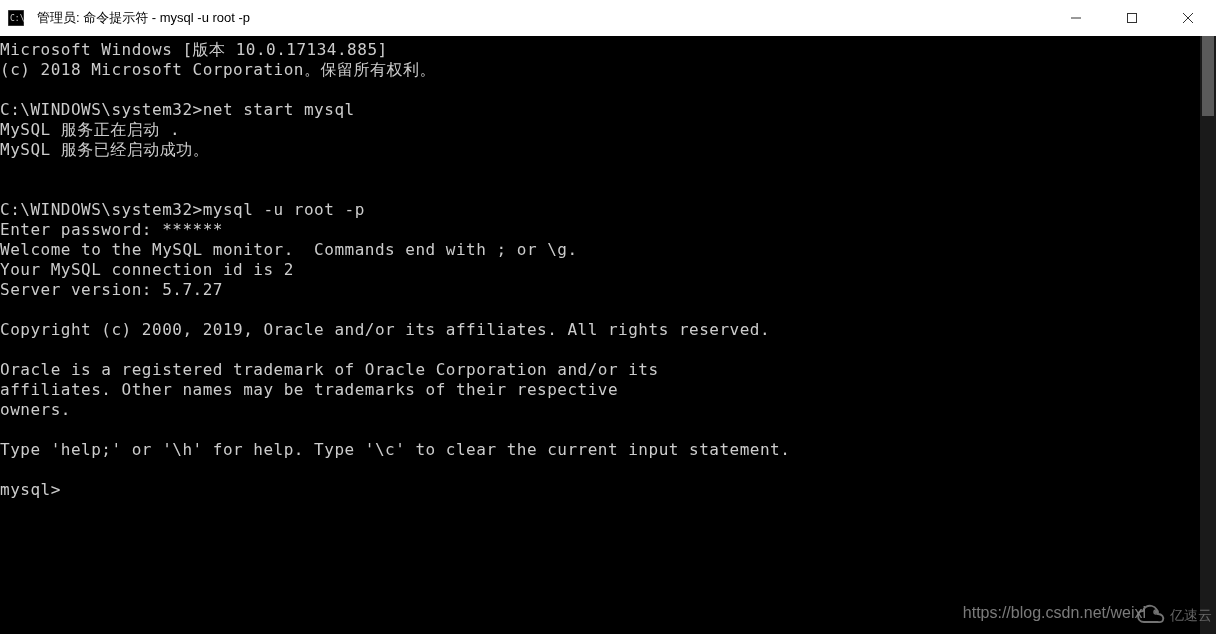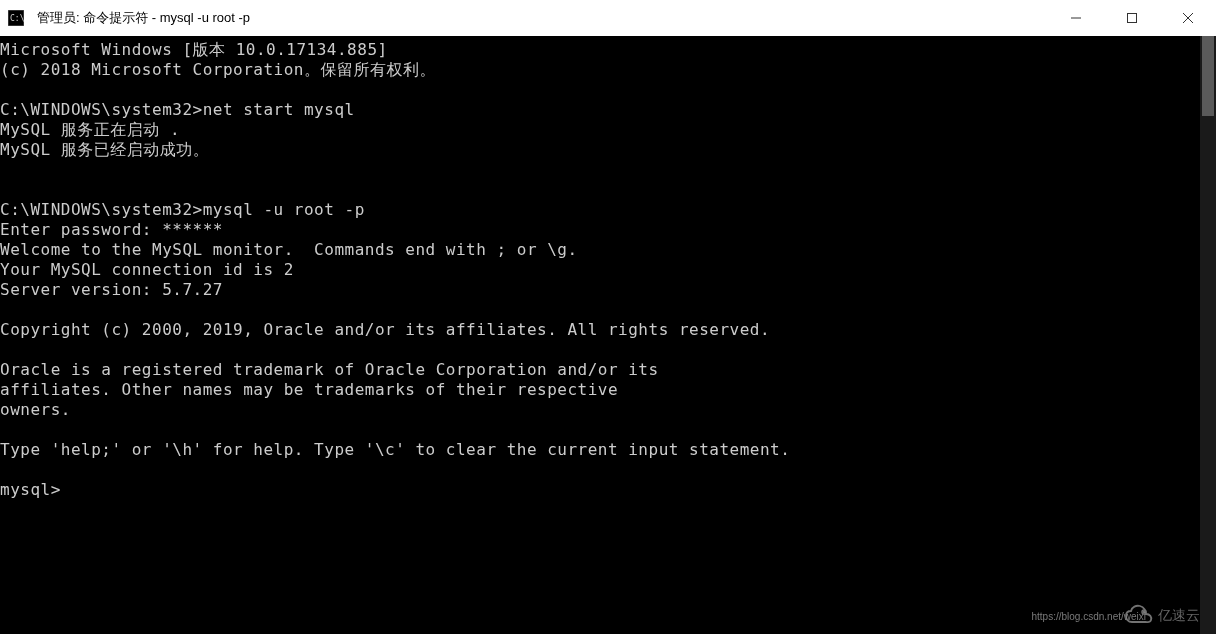--- a/index.html
+++ b/index.html
@@ -99,29 +99,29 @@
       width: 12px;
       height: 80px;
       background: #5a5a5a;
       border-radius: 0;
     }
     .watermark {
       position: absolute;
       bottom: 12px;
       right: 70px;
       color: #888888;
-      font-size: 10px;
+      font-size: 16px;
       font-family: Arial, sans-serif;
       opacity: 0.9;
       text-align: right;
     }
     .logo-watermark {
       position: absolute;
       bottom: 6px;
-      right: 16px;
+      right: 4px;
       display: flex;
       align-items: center;
       gap: 4px;
       opacity: 0.85;
     }
     .logo-cloud {
       width: 30px;
       height: 24px;
     }
     .logo-text {

